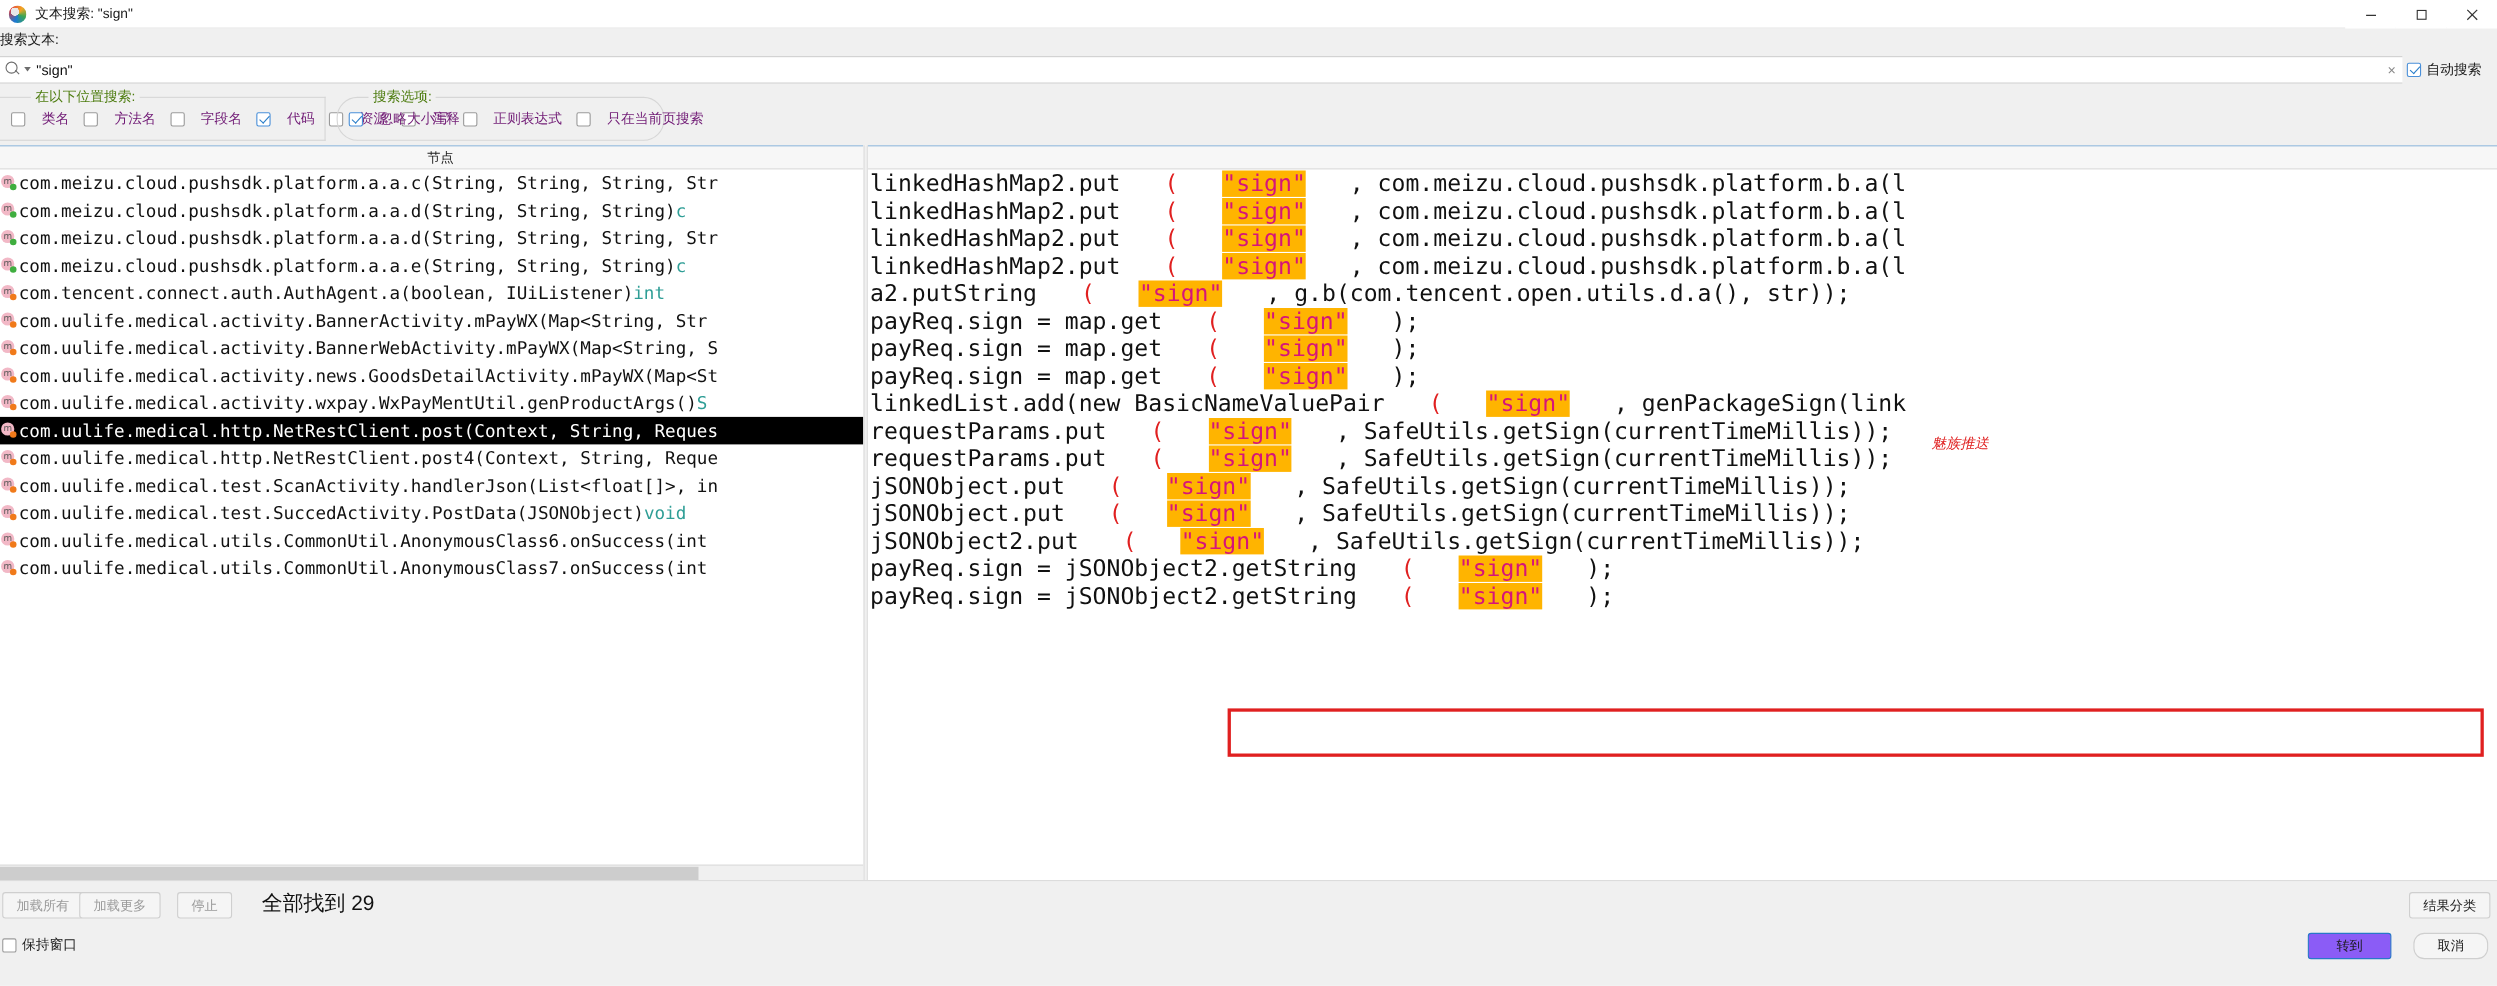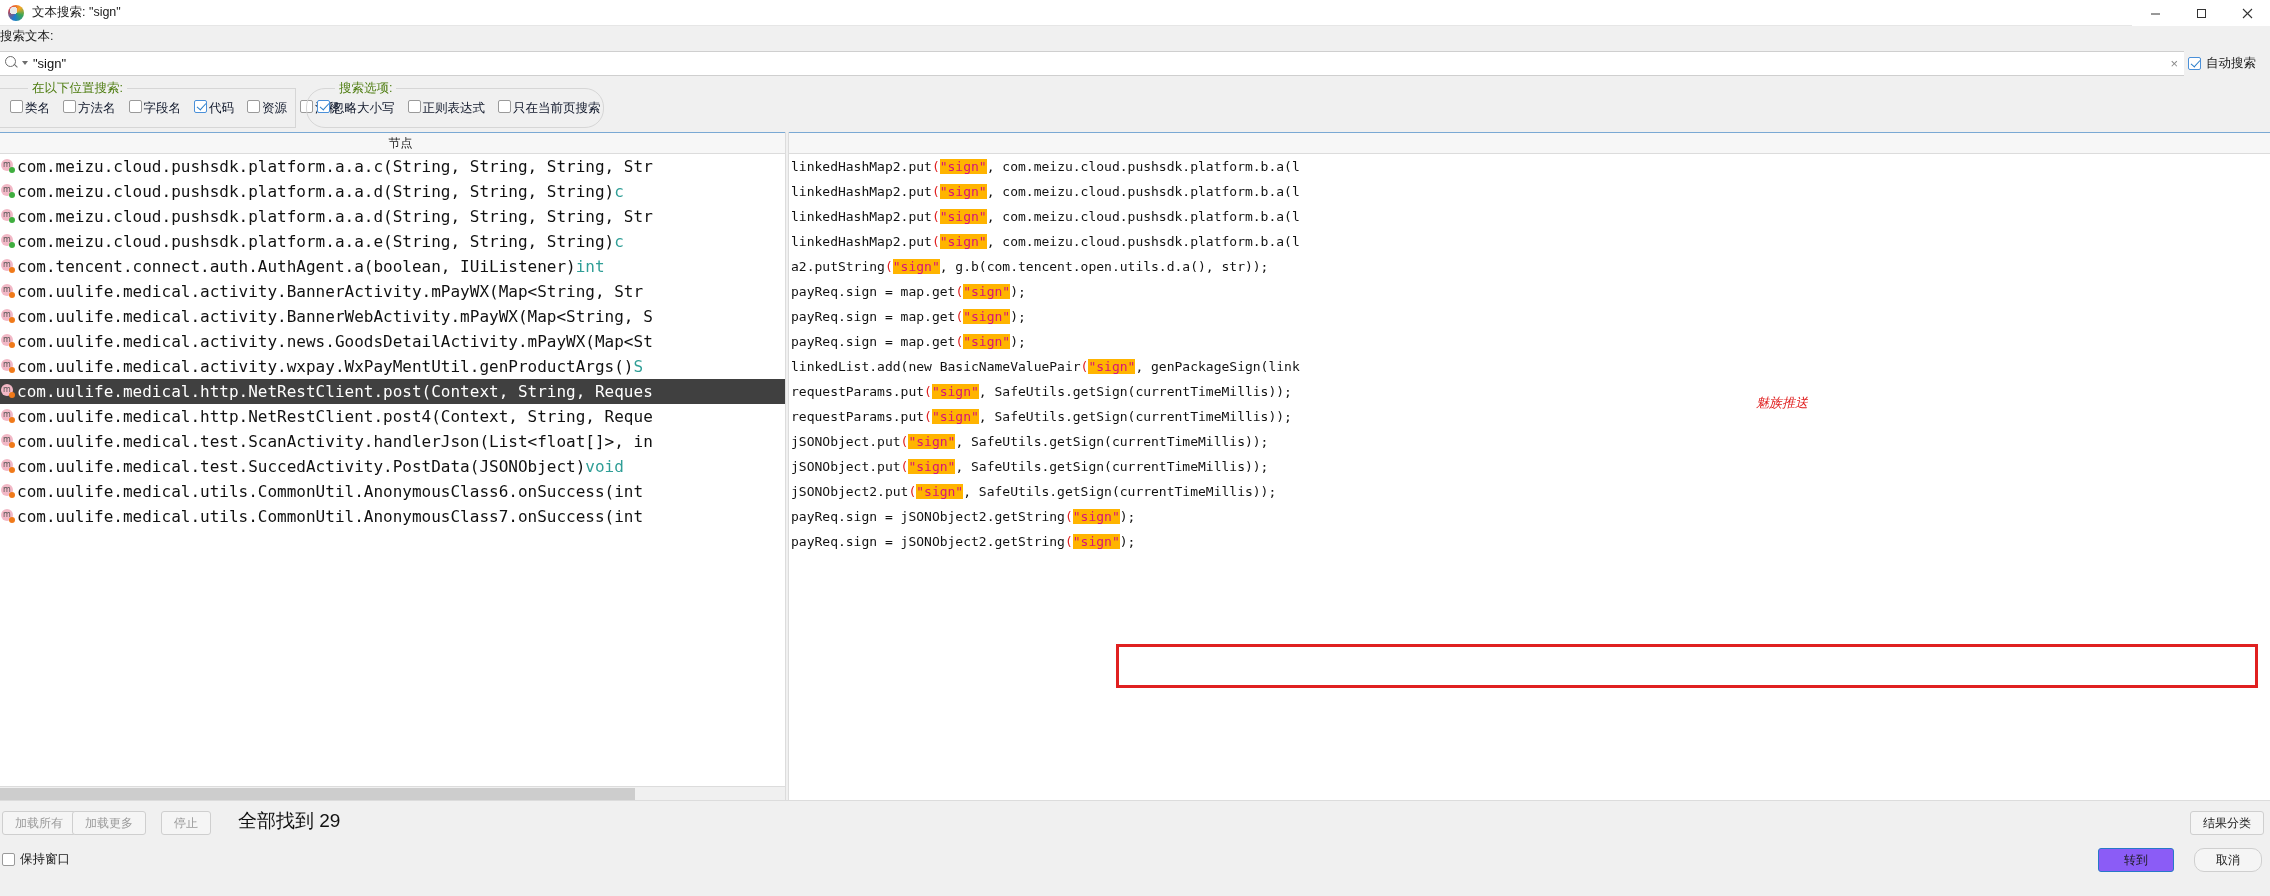--- a/index.html
+++ b/index.html
@@ -77,21 +77,21 @@
   .cb {
     width: 13px; height: 13px; border: 1px solid #9a9a9a; background: #fff;
     border-radius: 2px; flex: 0 0 auto; position: relative;
   }
   .cb.checked { border-color: #4a90d9; }
   .cb.checked::after {
     content: ""; position: absolute; left: 3.6px; top: 0.6px;
     width: 4px; height: 8px; border: solid #2b7ec9;
     border-width: 0 1.8px 1.8px 0; transform: rotate(42deg);
   }
-  .cbitem { display: flex; gap: 2px; white-space: nowrap; font-size: 12.5px; color: #0f172a; }
+  .cbitem { display: flex; align-items: center; gap: 15px; white-space: nowrap; font-size: 12.5px; color: #701a75; }
 
   
   .groupbox {
     position: absolute; border: 1px solid #d6d6d6; background: transparent;
   }
   .group-title {
     position: absolute; top: -9px; left: 8px; background: #f0f0f0;
     padding: 0 4px; font-size: 12.5px; color: #4d7c0f; white-space: nowrap; margin-left: 20px;
   }
   .group-inner { display: flex; align-items: center; gap: 13px; padding: 0 10px; height: 100%; }
@@ -110,21 +110,21 @@
     height: 22px; background: #f7f7f7; border-bottom: 1px solid #dcdcdc;
     border-top: 1px solid #7aa9d4;
     display: flex; align-items: center; justify-content: center;
     font-size: 12px; color: #1a1a1a; padding-left: 16px;
   }
   .tree-row {
     height: 25px; display: flex; align-items: center; padding-left: 1px;
     font-family: "DejaVu Sans Mono", monospace; font-size: 16px;
     white-space: nowrap; color: #111;
   }
-  .tree-row.selected { background: #404040; color: #ffffff; }
+  .tree-row.selected { background: #000000; color: #ffffff; }
   .node-icon {
     width: 15px; height: 16px; flex: 0 0 auto; position: relative; margin-right: 1px;
   }
   .node-icon::before {
     content: "m"; position: absolute; left: 0; top: 0px;
     width: 12px; height: 12px; background: #f2b8c6; border-radius: 50%;
     font-family: "DejaVu Sans", sans-serif; font-size: 8px; color: #555;
     text-align: center; line-height: 12px;
   }
   .node-icon::after {
@@ -150,22 +150,22 @@
     background: #f0f0f0; border-left: 1px solid #dcdcdc; border-right: 1px solid #dcdcdc;
   }
 
   #code-pane {
     position: absolute; left: 789px; top: 0; width: 1481px; height: 668px;
     background: #fff; overflow: hidden;
   }
   #code-header { height: 22px; background: #f7f7f7; border-bottom: 1px solid #dcdcdc; border-top: 1px solid #7aa9d4; }
   .code-row {
     height: 25px; display: flex; align-items: center; padding-left: 2px;
-    font-family: "DejaVu Sans Mono", monospace; font-size: 13px;
-    white-space: nowrap; color: #111;
+    font-family: "DejaVu Sans Mono", monospace; font-size: 21px;
+    white-space: nowrap; color: #111; gap: 40px;
   }
   .hl { background: #ffb400; color: #d6147a; }
   .paren { color: #e02020; }
 
   
   #annot-text {
     position: absolute; left: 1756px; top: 262px;
     font-size: 13px; color: #e02020; font-family: "Liberation Sans", sans-serif;
     white-space: nowrap;
     font-style: italic;

